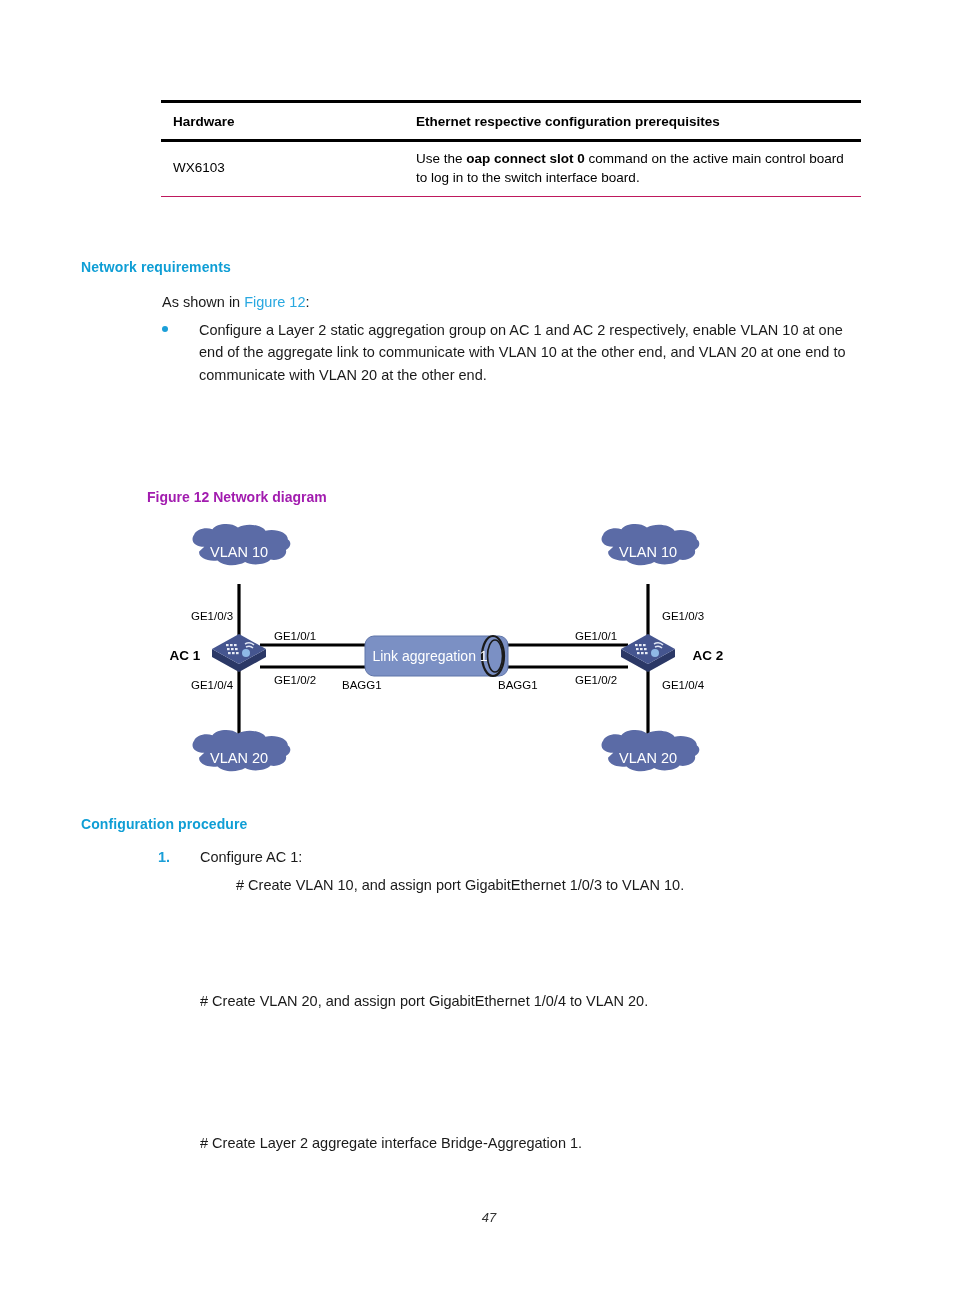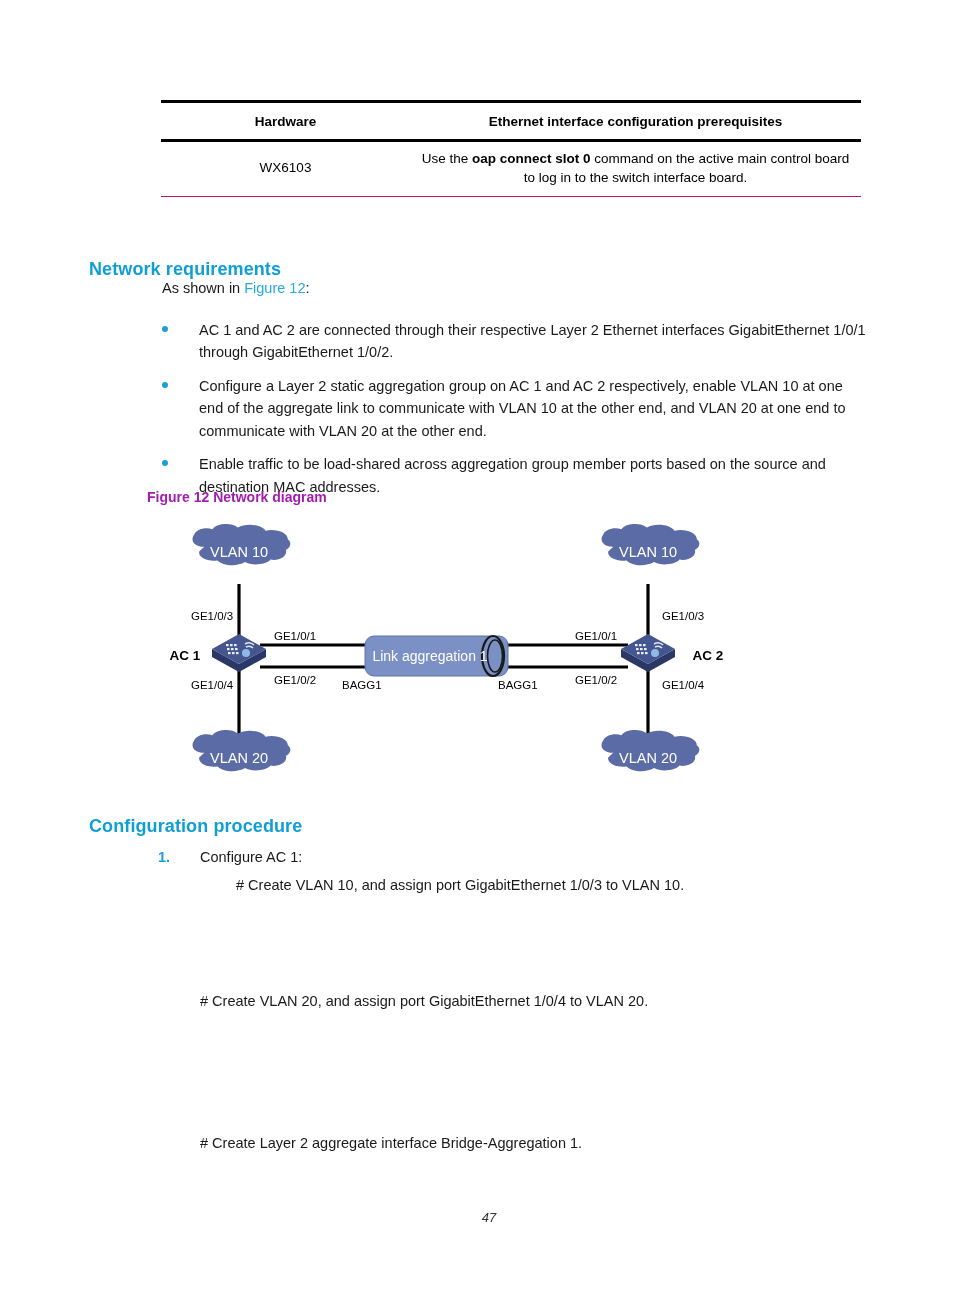--- a/index.html
+++ b/index.html
@@ -18,21 +18,21 @@
 
   
   .hw-table {
     position: absolute;
     left: 161px;
     top: 100px;
     width: 700px;
     border-collapse: collapse;
   }
   .hw-table th, .hw-table td {
-    text-align: center;
+    text-align: left;
     vertical-align: top;
     font-size: 13.5px;
     line-height: 1.45;
     padding: 7px 6px 8px 12px;
   }
   .hw-table th {
     font-weight: bold;
     font-size: 13.5px;
     padding-top: 9px;
     padding-bottom: 7px;
@@ -47,39 +47,39 @@
   }
   .hw-table tbody tr.row-last {
     border-bottom: 3px solid #000;
   }
   .hw-table td.mid { vertical-align: middle; }
   .hw-stack div { padding: 2px 0; }
 
   
   .sec-heading {
     position: absolute;
-    left: 89px;
-    font-size: 18px;
+    left: 81px;
+    font-size: 14px;
     font-weight: bold;
     color: #0f9ed5;
     letter-spacing: 0.1px;
   }
   #heading-network-requirements { top: 259px; }
   #heading-config-procedure { top: 816px; }
 
   
   .body-text {
     position: absolute;
     font-size: 14.5px;
     line-height: 1.52;
     color: #1a1a1a;
   }
   #intro-line {
     left: 162px;
-    top: 277px;
+    top: 291px;
   }
   .xref { color: #29a8e0; }
 
   .bullet-list {
     position: absolute;
     left: 162px;
     top: 319px;
     width: 706px;
   }
   .bullet-item {
@@ -166,21 +166,21 @@
     margin-left: 24px;
   }
 </style>
 </head>
 <body>
 
 <table class="hw-table">
   <thead>
     <tr>
       <th class="col-hw">Hardware</th>
-      <th>Ethernet interface configuration prerequisites</th>
+      <th>Ethernet respective configuration prerequisites</th>
     </tr>
   </thead>
   <tbody>
     <tr class="row-sep">
       <td class="col-hw mid">
         <div class="hw-stack">
           <div>WX6103</div>
         </div>
       </td>
       <td><span>Use the </span><b>oap connect slot 0</b><span> command on the active main control board to log in to the switch interface board.</span></td>
@@ -188,29 +188,21 @@
   </tbody>
 </table>
 
 <div class="sec-heading" id="heading-network-requirements">Network requirements</div>
 
 <div class="body-text" id="intro-line"><span>As shown in </span><span class="xref">Figure 12</span><span>:</span></div>
 
 <div class="bullet-list">
   <div class="bullet-item">
     <span class="dot"></span>
-    <span>AC 1 and AC 2 are connected through their respective Layer 2 Ethernet interfaces GigabitEthernet 1/0/1 through GigabitEthernet 1/0/2.</span>
-  </div>
-  <div class="bullet-item">
-    <span class="dot"></span>
     <span>Configure a Layer 2 static aggregation group on AC 1 and AC 2 respectively, enable VLAN 10 at one end of the aggregate link to communicate with VLAN 10 at the other end, and VLAN 20 at one end to communicate with VLAN 20 at the other end.</span>
-  </div>
-  <div class="bullet-item">
-    <span class="dot"></span>
-    <span>Enable traffic to be load-shared across aggregation group member ports based on the source and destination MAC addresses.</span>
   </div>
 </div>
 
 <div id="figure-caption">Figure 12 Network diagram</div>
 
 <div id="network-diagram">
 <svg width="620" height="290" viewBox="0 0 620 290" xmlns="http://www.w3.org/2000/svg">
   <defs>
 
     <g id="cloudshape">

